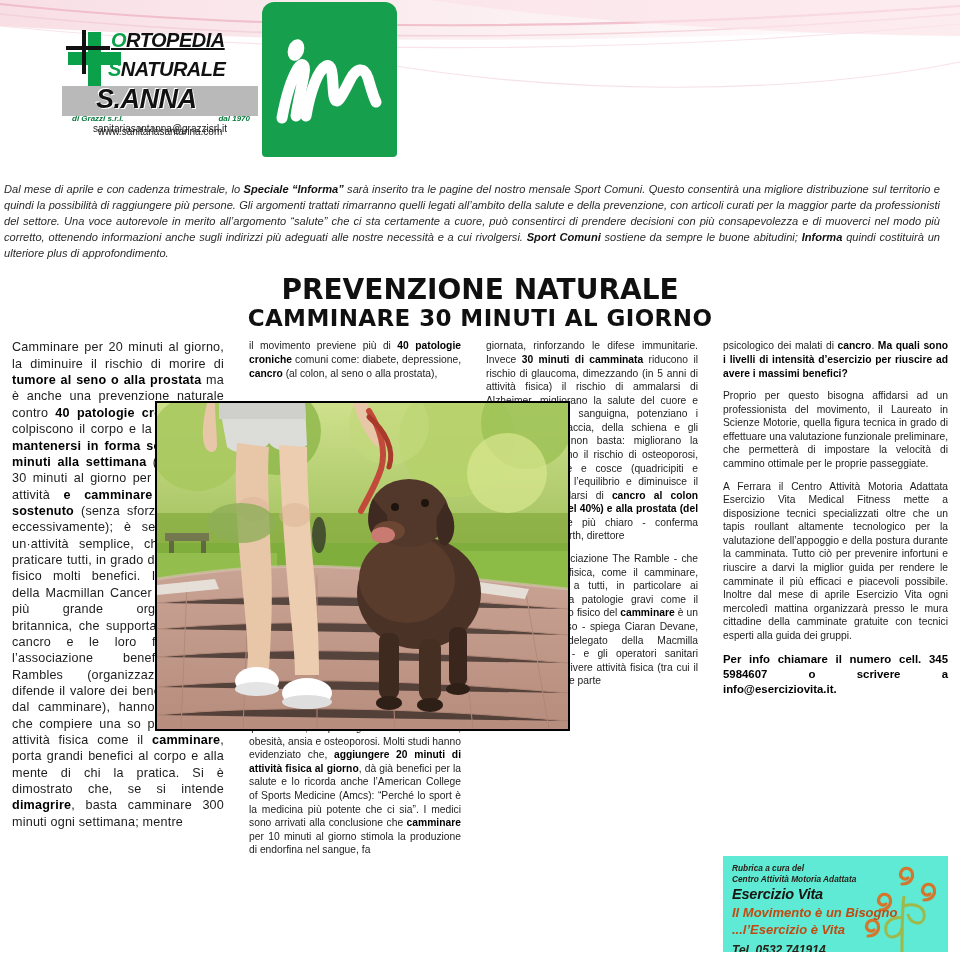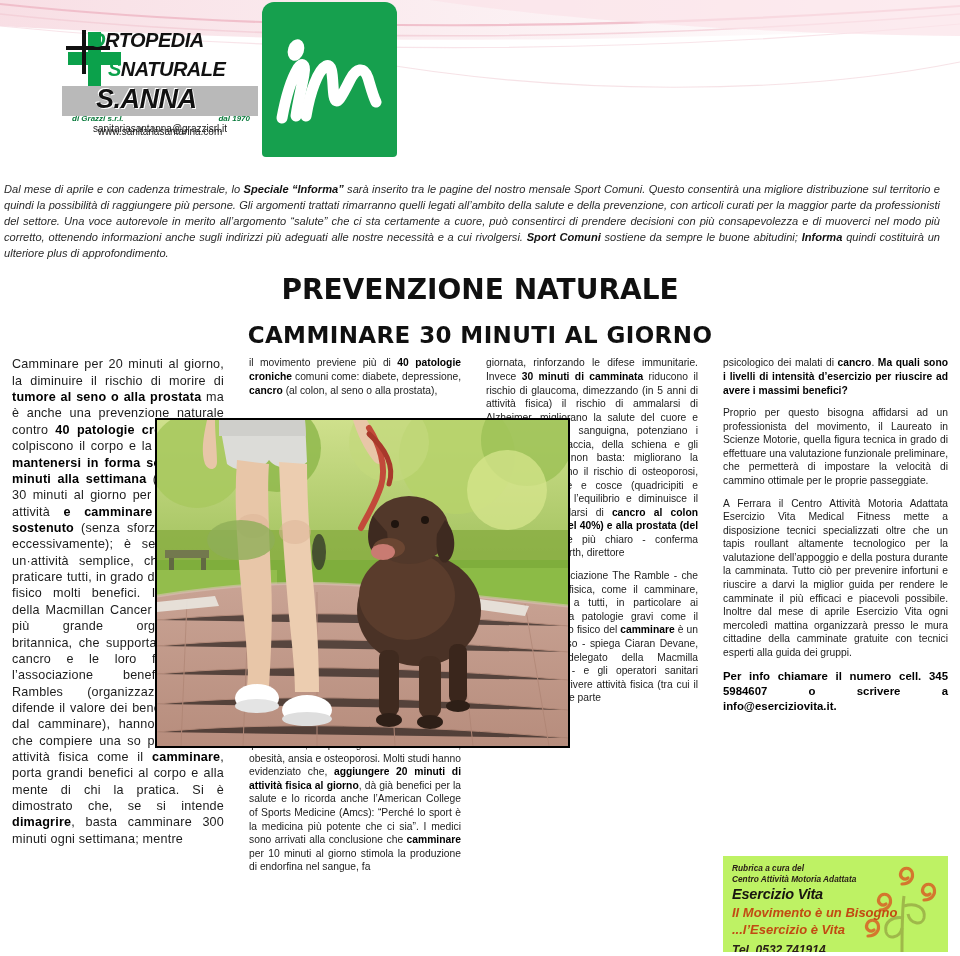--- a/index.html
+++ b/index.html
@@ -40,21 +40,21 @@
   .sa-line1, .sa-line2 {
     position: absolute;
     font-family: "Liberation Sans", sans-serif;
     font-weight: bold;
     font-style: italic;
     font-size: 20px;
     letter-spacing: -0.5px;
     color: #111;
     white-space: nowrap;
   }
-  .sa-line1 { left: 30px; top: 7px; }
+  .sa-line1 { left: 51px; top: 7px; text-decoration: underline; }
   .sa-line2 { left: 48px; top: 36px; }
   .sa-line1 .cap, .sa-line2 .cap { color: #0ba14b; }
   .sa-bar {
     position: absolute;
     left: 2px; top: 64px;
     width: 196px; height: 30px;
     background: #b9b9b9;
   }
   .sa-name {
     position: absolute;
@@ -134,21 +134,21 @@
     letter-spacing: 0px;
     color: #101010;
     line-height: 1.02;
   }
   .subheadline {
     font-family: "DejaVu Sans", sans-serif;
     font-weight: bold;
     font-size: 23px;
     letter-spacing: 0.4px;
     color: #101010;
-    margin-top: 18px;
+    margin-top: 1px;
   }
 
   
   .cols {
     position: relative;
     margin: 8px 12px 0 12px;
     width: 936px;
     height: 610px;
   }
   .col {
@@ -195,21 +195,21 @@
     color: #000;
   }
 
   
   .orange-box {
     position: absolute;
     left: 723px;
     top: 856px;
     width: 225px;
     height: 96px;
-    background: #bef264;
+    background: #5eead4;
     overflow: hidden;
   }
   .ob-inner { padding: 7px 8px 0 9px; position: relative; z-index: 2; }
   .ob-l1, .ob-l2 {
     font-size: 8.3px;
     font-weight: bold;
     font-style: italic;
     color: #2a2118;
     line-height: 1.32;
     white-space: nowrap;

